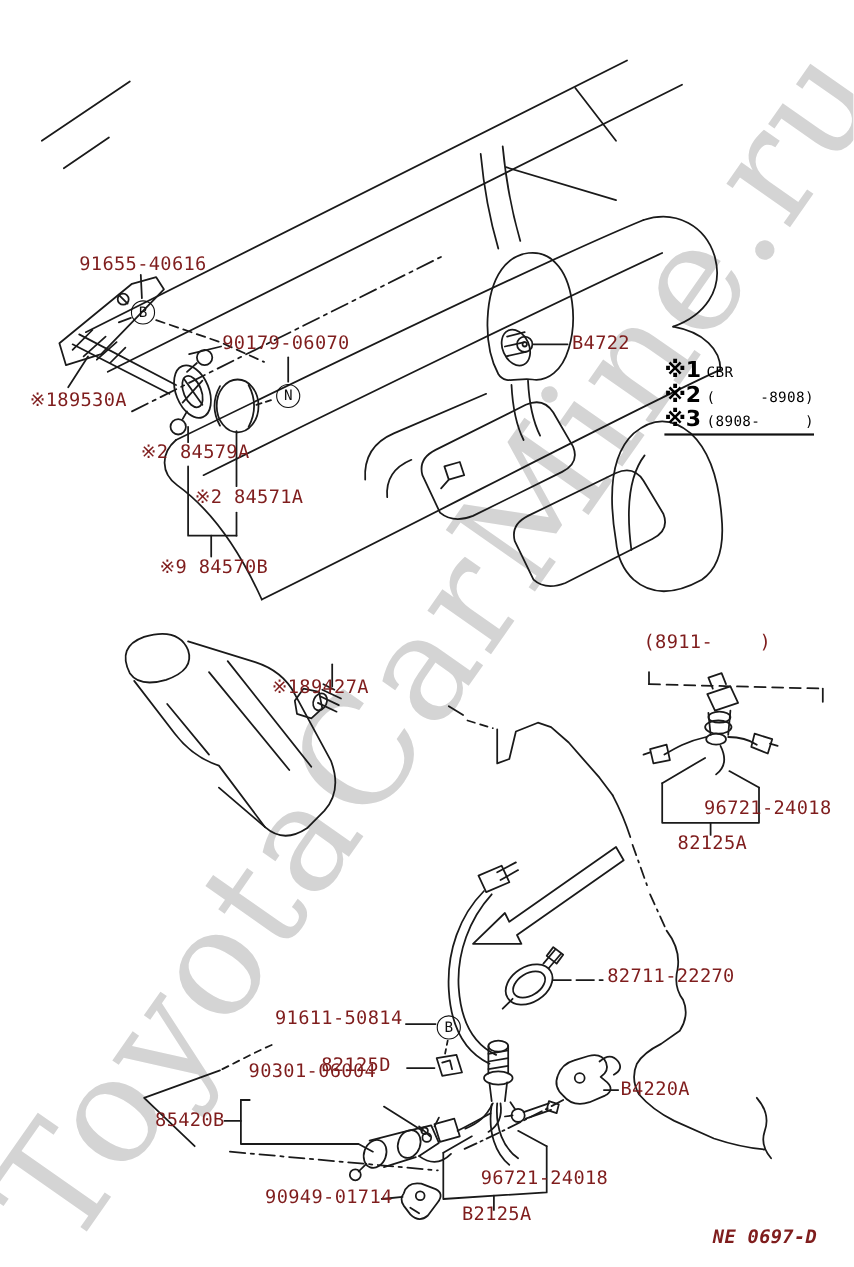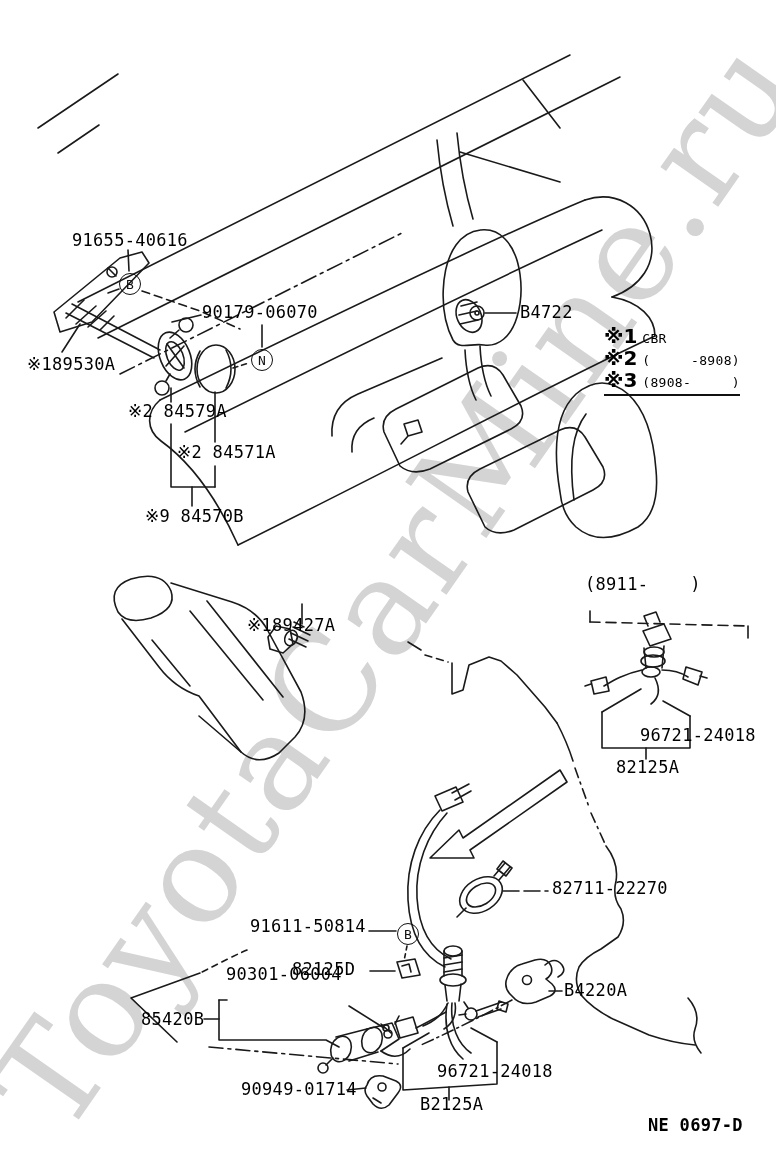--- a/index.html
+++ b/index.html
@@ -2,22 +2,22 @@
 <html><head>
 <meta charset="utf-8">
 <style>
   html,body{margin:0;padding:0;background:#fff;}
   .stage{position:relative;width:776px;height:1152px;background:#fff;overflow:hidden;
          font-family:"DejaVu Sans Mono","DejaVu Sans",monospace;}
   .wm{position:absolute;left:-303px;top:475px;width:1400px;height:220px;line-height:220px;
       text-align:center;font-family:"DejaVu Serif",serif;font-size:135px;letter-spacing:3px;
       color:#d4d4d4;transform:rotate(-55deg);user-select:none;}
   svg.art{position:absolute;left:0;top:0;}
-  .lbl{position:absolute;font-size:17px;line-height:1.1;color:#000000;white-space:pre;letter-spacing:.3px;}
-  .bold{font-weight:bold;}
+  .lbl{position:absolute;font-size:17px;line-height:1.1;color:#7f1d1d;white-space:pre;letter-spacing:.3px;}
+  .bold{font-weight:bold;font-style:italic;}
   .co{position:absolute;width:22px;height:22px;border:1.8px solid #111;border-radius:50%;
       display:flex;align-items:center;justify-content:center;font-size:13px;color:#111;box-sizing:border-box;}
   .legend{position:absolute;left:604px;top:325px;border-bottom:2px solid #111;padding-bottom:3px;}
   .lrow{display:flex;align-items:baseline;gap:5px;}
   .lmark{font-family:"DejaVu Sans","DejaVu Sans Mono",sans-serif;font-size:20px;font-weight:bold;line-height:1.1;}
   .ltext{font-size:13px;white-space:pre;letter-spacing:.3px;}
 </style>
 </head>
 <body>
 

